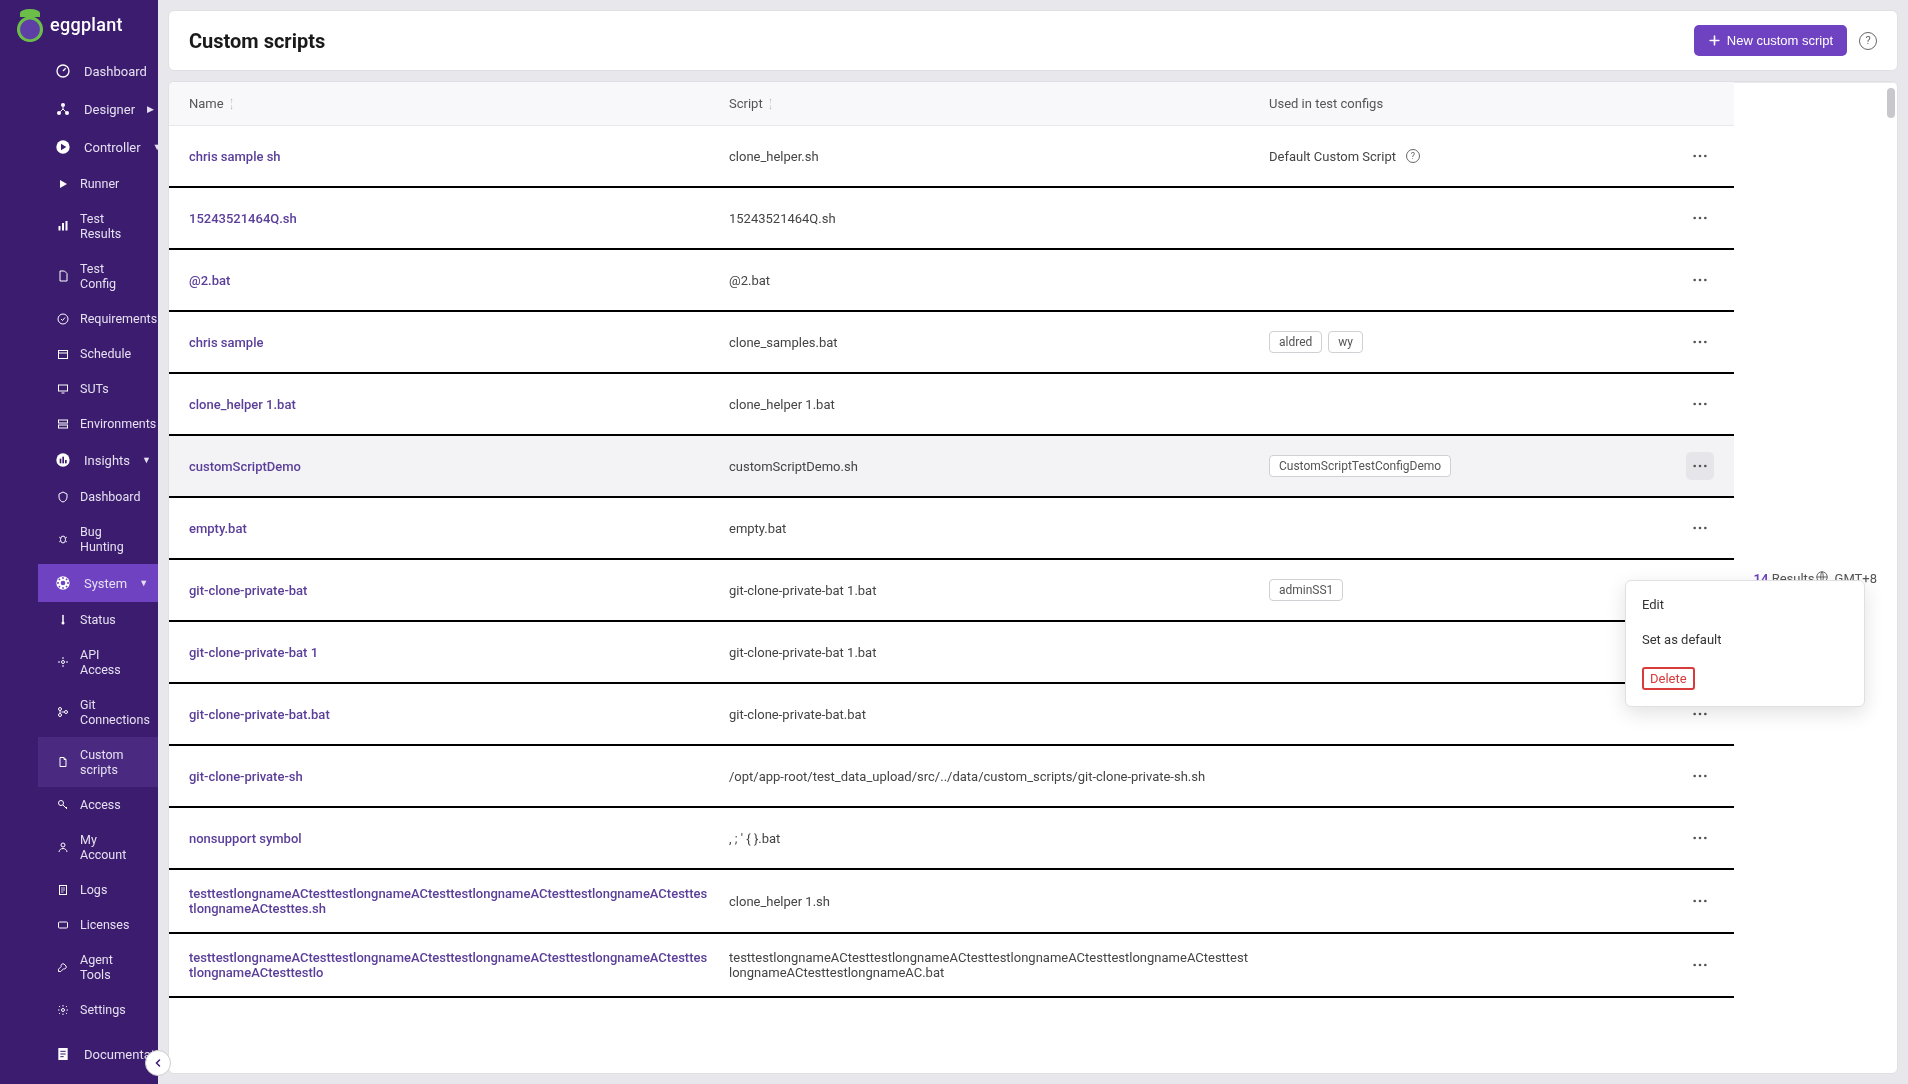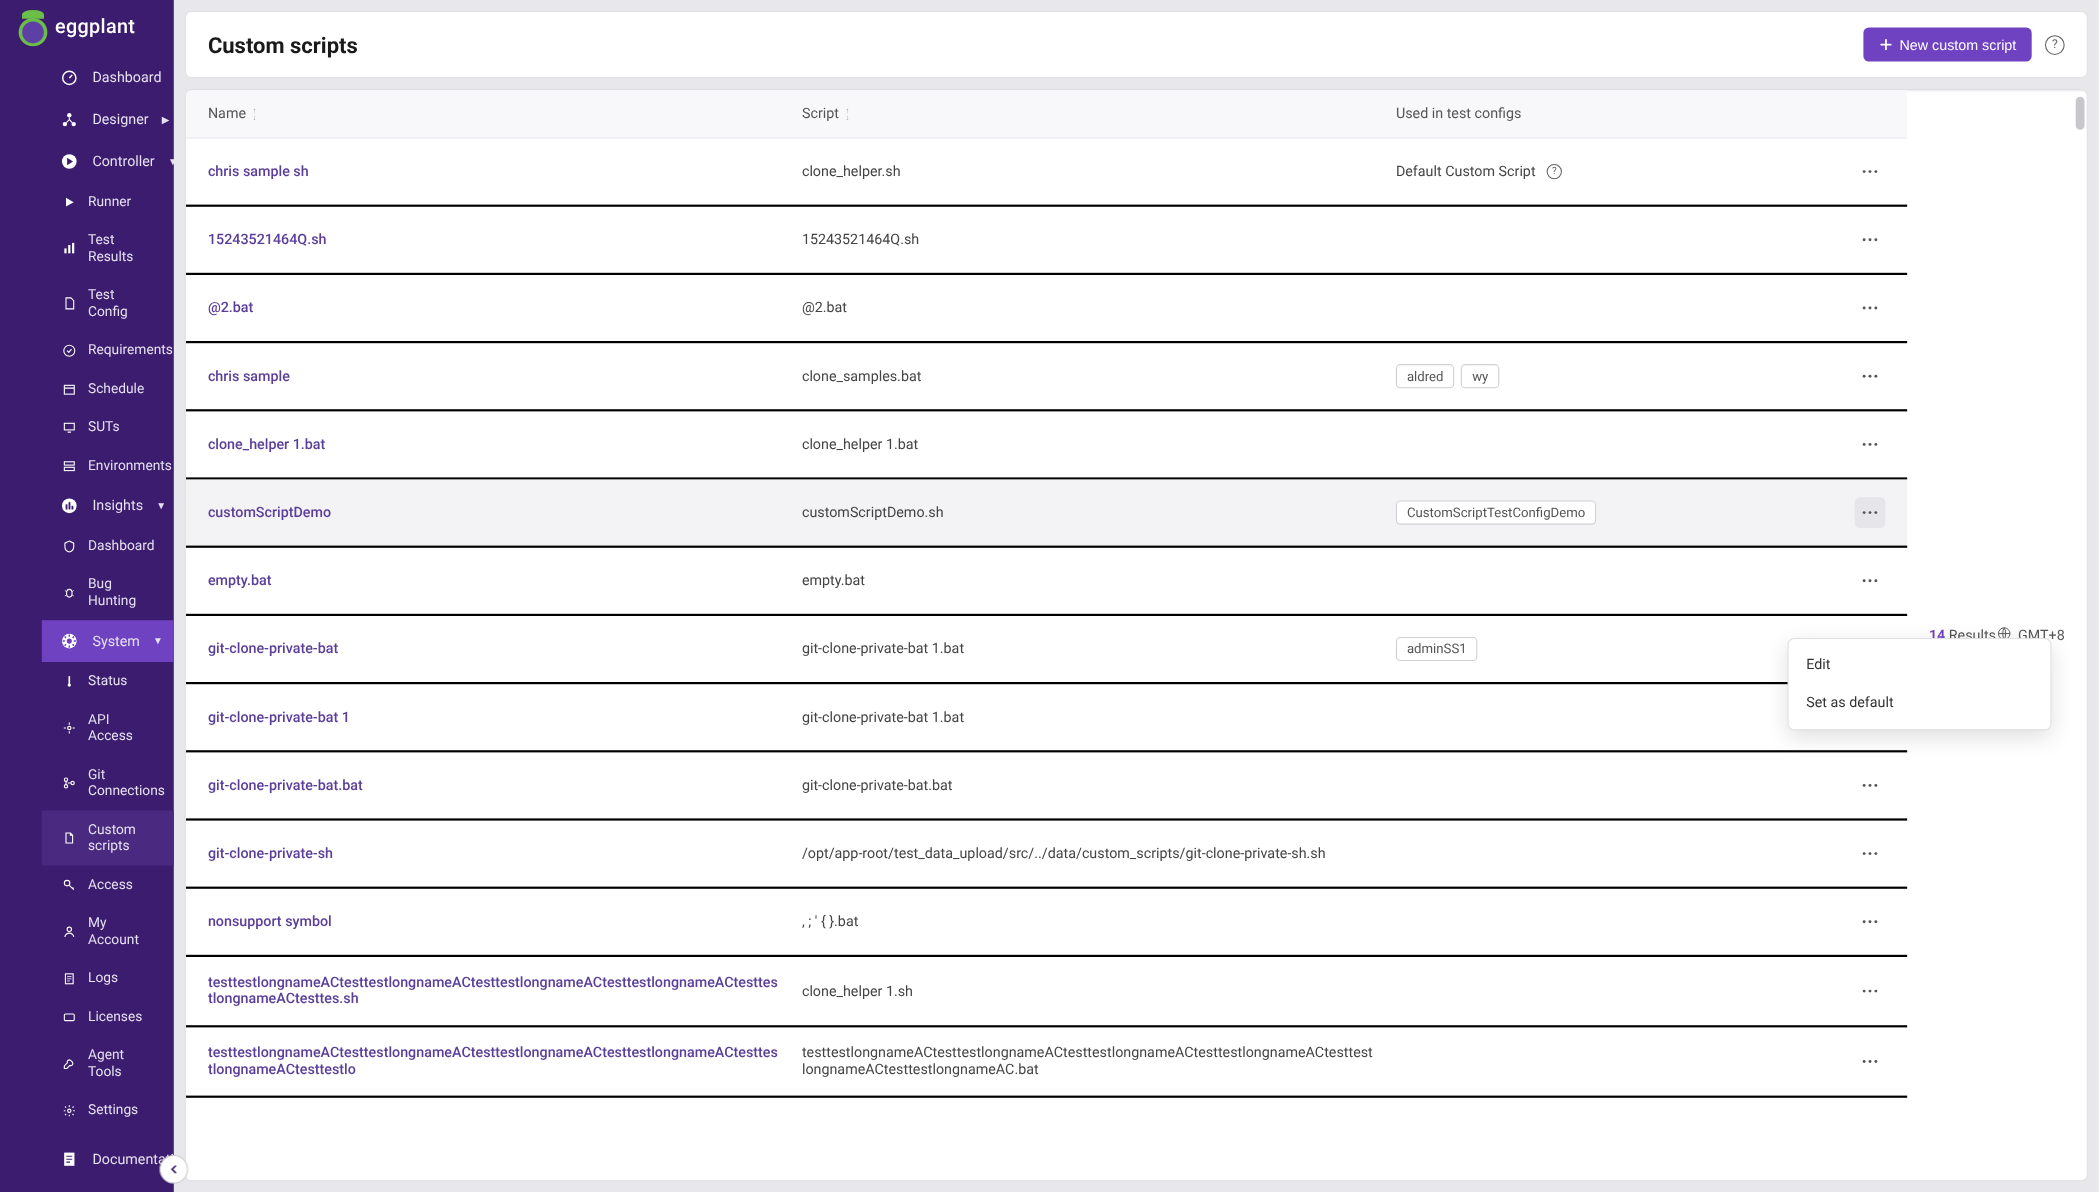--- a/index.html
+++ b/index.html
@@ -604,16 +604,19 @@
                 <circle cx="12" cy="12" r="9" fill="none" stroke="#555" stroke-width="1.5"></circle>
                 <path d="M3 12h18 M12 3c3 3 3 15 0 18 M12 3c-3 3-3 15 0 18" stroke="#555" stroke-width="1.5" fill="none"></path>
               </svg></span>
           <span>GMT+8</span>
         </div>
       </div>
 
       <div class="menu-pop" id="context-menu" style="top:498px; right:32px;">
         <div class="menu-item">Edit</div>
         <div class="menu-item">Set as default</div>
+        <div class="menu-item danger">
+          <span class="danger-box">Delete</span>
+        </div>
       </div>
     </div>
   </main>
 </div>
 
 </body></html>

